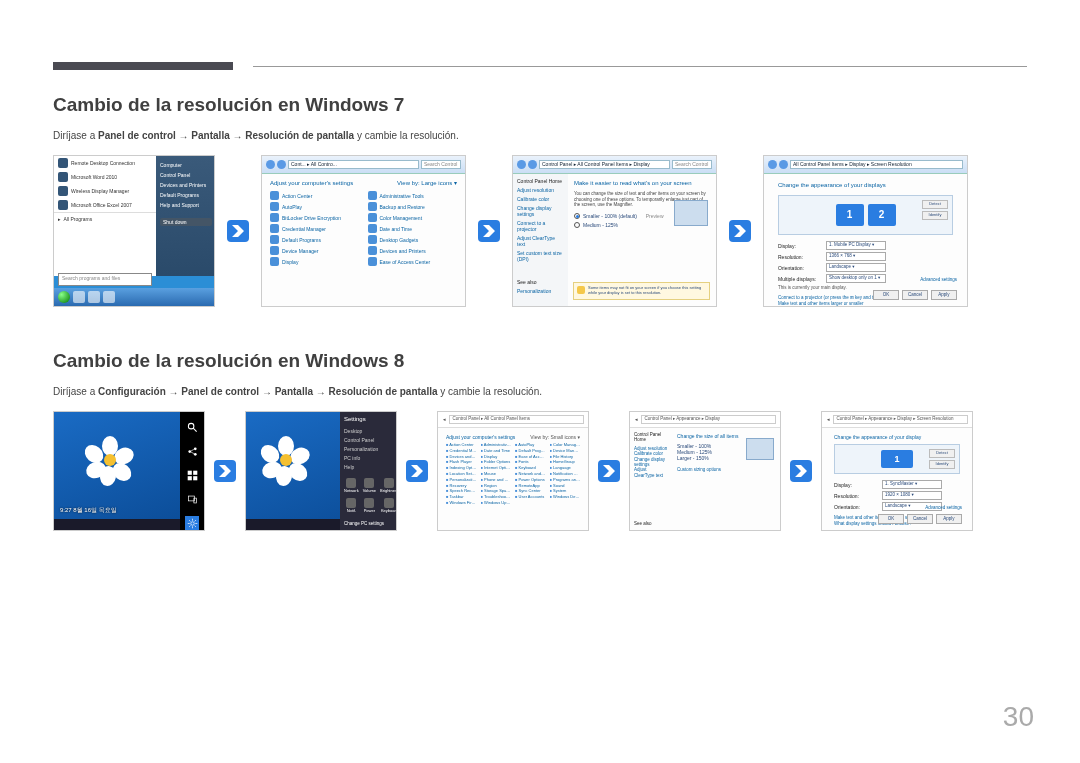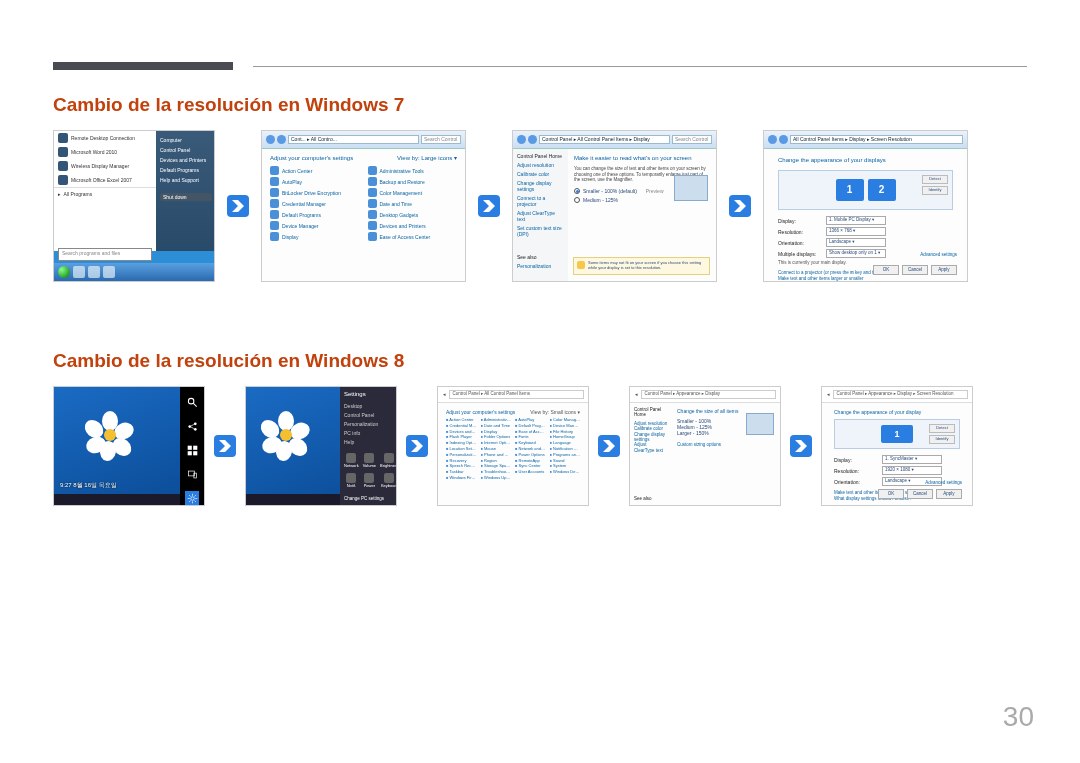--- a/index.html
+++ b/index.html
@@ -30,21 +30,21 @@
   .section {
     position: absolute;
     left: 53px;
     right: 53px;
   }
   .s1 { top: 94px; }
   .s2 { top: 350px; }
   .section h2 {
     font-size: 19px;
     font-weight: 600;
-    color: #c2410c;
+    color: #404040;
     margin-bottom: 14px;
   }
   .section p {
     font-size: 10px;
     color: #444;
     margin-bottom: 14px;
   }
   .row {
     display: flex;
     align-items: center;
@@ -210,20 +210,23 @@
   }
 </style>
 </head>
 <body>
 
 <div class="header-bar"></div>
 <div class="header-rule"></div>
 
 <div class="section s1">
   <h2>Cambio de la resolución en Windows 7</h2>
+  <p>
+    <span>Diríjase a </span><b>Panel de control → Pantalla → Resolución de pantalla</b><span> y cambie la resolución.</span>
+  </p>
 
   <div class="row">
 
     <div class="shot w7 w7-start">
       <div class="start-left">
         <div class="item">
             <span class="ic"></span>
             <span>Remote Desktop Connection</span>
           </div>
         <div class="item">
@@ -429,20 +432,23 @@
           <div class="b">Apply</div>
         </div>
       </div>
     </div>
 
   </div>
 </div>
 
 <div class="section s2">
   <h2>Cambio de la resolución en Windows 8</h2>
+  <p>
+    <span>Diríjase a </span><b>Configuración → Panel de control → Pantalla → Resolución de pantalla</b><span> y cambie la resolución.</span>
+  </p>
 
   <div class="row row5">
 
     <div class="shot w8 w8a w8desk">
       <div class="flower">
         <div class="petal p1"></div>
           <div class="petal p2"></div>
           <div class="petal p3"></div>
         <div class="petal p4"></div>
           <div class="petal p5"></div>

